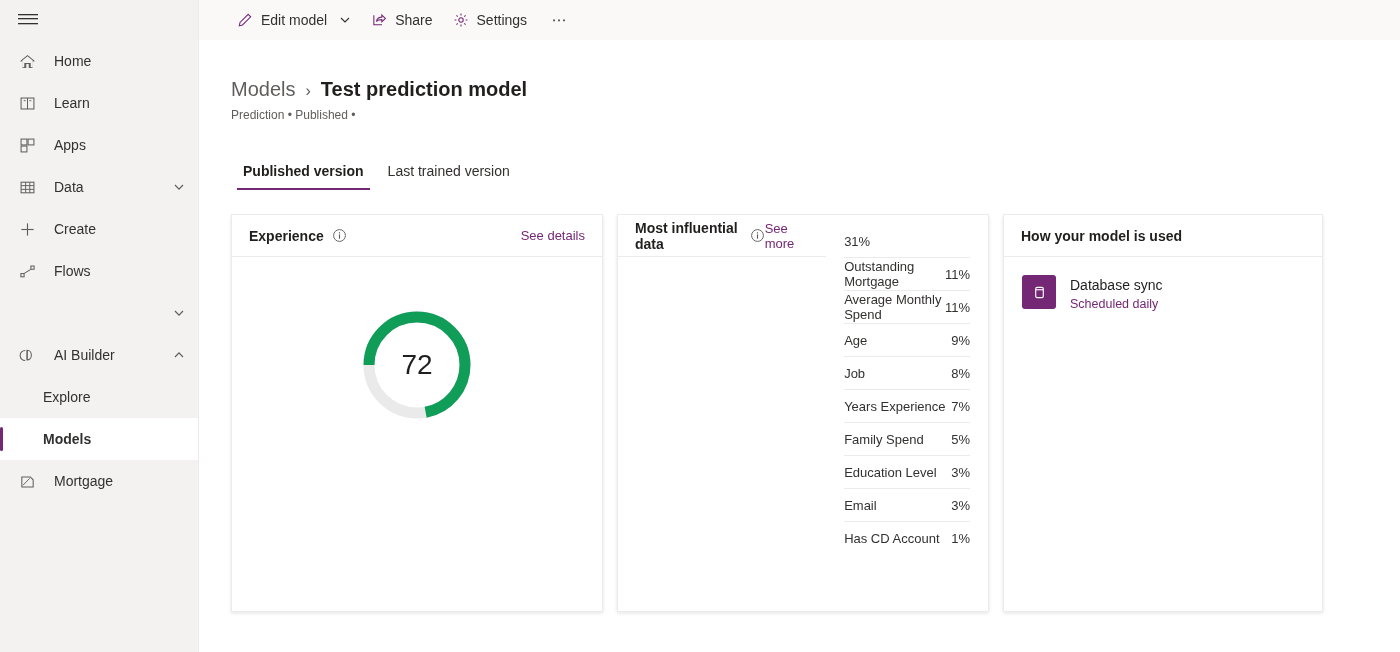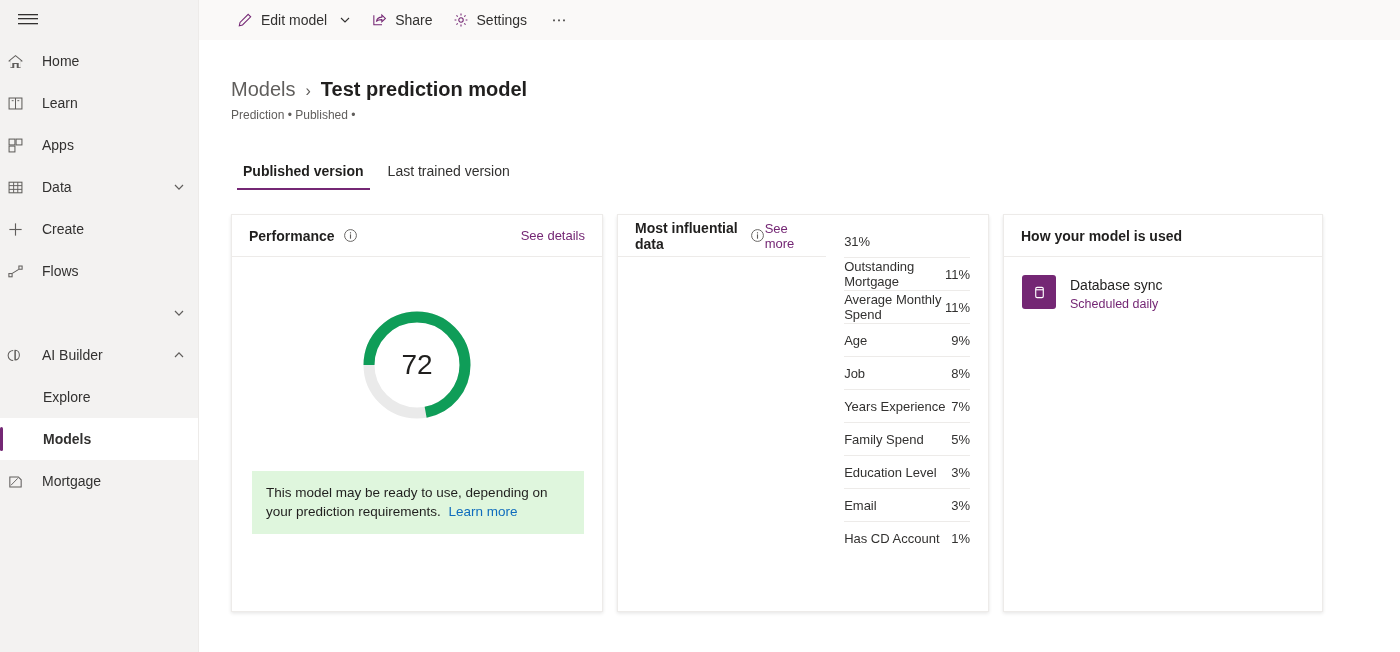--- a/index.html
+++ b/index.html
@@ -22,21 +22,21 @@
     position: relative;
   }
   .hamburger {
     height: 40px; display: flex; align-items: center; padding-left: 18px;
     cursor: pointer;
   }
   .hamburger svg { display: block; }
   .nav { padding-top: 0; }
   .nav-item {
     height: 42px; display: flex; align-items: center;
-    padding-left: 4px; padding-right: 12px;
+    padding-left: 16px; padding-right: 12px;
     font-size: 14px; color: #323130; cursor: pointer; position: relative;
   }
   .nav-item .ico {
     width: 22px; height: 20px; flex: 0 0 22px;
     display: flex; align-items: center; justify-content: center;
     margin-right: 16px; color: #605e5c;
   }
   .nav-item .lbl { flex: 1 1 auto; font-size: 14px; }
   .nav-item .chev { color: #605e5c; display: flex; align-items: center; }
   .nav-item.active {
@@ -374,21 +374,21 @@
 
       <div class="tabs">
         <div class="tab active">Published version</div>
         <div class="tab">Last trained version</div>
       </div>
 
       <div class="cards">
 
         <div class="card card-perf">
           <div class="card-head">
-            <span class="card-title">Performance</span>
+            <span class="card-title">Experience</span>
             <span class="info-icon">
               <svg width="15" height="15" viewBox="0 0 16 16">
                   <circle cx="8" cy="8" r="6.3" fill="none" stroke="currentColor" stroke-width="1"></circle>
                   <rect x="7.4" y="6.8" width="1.2" height="4.6" fill="currentColor"></rect>
                   <rect x="7.4" y="4.5" width="1.2" height="1.3" fill="currentColor"></rect>
                 </svg>
             </span>
             <span class="spacer"></span>
             <span class="card-link">See details</span>
           </div>
@@ -396,24 +396,20 @@
             <div class="donut-wrap">
               <div class="donut">
                 <svg width="112" height="112" viewBox="0 0 112 112">
                   <circle cx="56" cy="56" r="48" fill="none" stroke="#eaeaea" stroke-width="11"></circle>
                   <circle id="score-arc" cx="56" cy="56" r="48" fill="none" stroke="#0f9d58" stroke-width="11" stroke-dasharray="217.15 301.59" stroke-dashoffset="0" transform="rotate(-90 56 56)"></circle>
                 </svg>
                 <div class="val">72</div>
               </div>
             </div>
 
-            <div class="banner">
-              <span>This model may be ready to use, depending on your prediction requirements.</span>
-              <span>&nbsp;</span><a>Learn more</a>
-            </div>
 
           </div>
         </div>
 
         <div class="card card-infl">
           <div class="card-head">
             <span class="card-title">Most influential data</span>
             <span class="info-icon">
               <svg width="15" height="15" viewBox="0 0 16 16">
                   <circle cx="8" cy="8" r="6.3" fill="none" stroke="currentColor" stroke-width="1"></circle>

